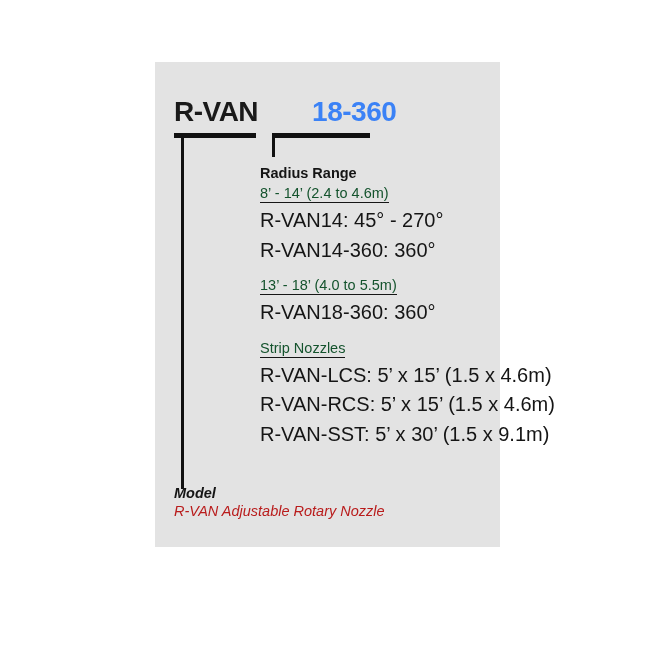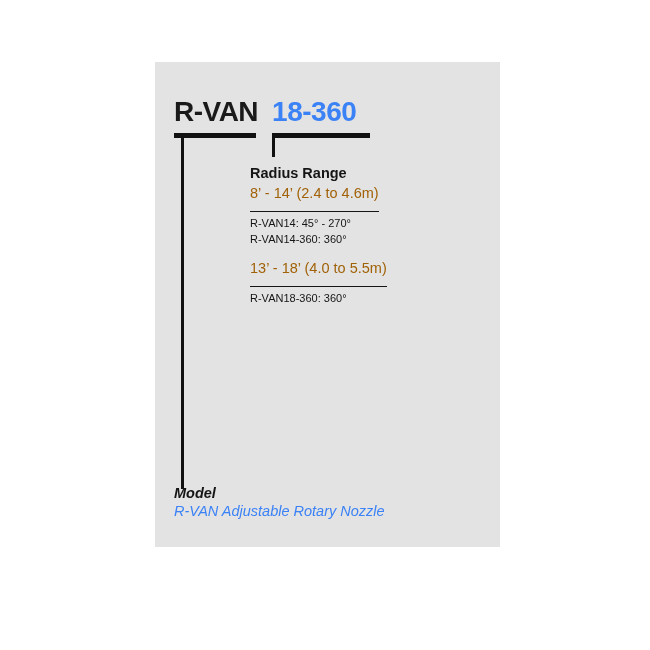--- a/index.html
+++ b/index.html
@@ -25,20 +25,21 @@
     width: 345px;
     height: 485px;
     background: #e3e3e3;
   }
   .title-row {
     position: absolute;
     left: 174px;
     top: 96px;
     display: flex;
     align-items: baseline;
+    gap: 40px;
   }
   .title-model {
     font-size: 28px;
     font-weight: bold;
     color: #1a1a1a;
     letter-spacing: -0.5px;
   }
   .title-code {
     font-size: 28px;
     font-weight: bold;
@@ -74,64 +75,64 @@
   .leader-code {
     position: absolute;
     left: 272px;
     top: 135px;
     width: 3px;
     height: 22px;
     background: #111111;
   }
   .right-col {
     position: absolute;
-    left: 250px;
+    left: 260px;
     top: 165px;
     width: 235px;
   }
   .section-head {
     font-size: 14.5px;
     font-weight: bold;
     color: #151515;
     margin-bottom: 3px;
   }
   .group {
     margin-bottom: 11px;
   }
   .group-head {
     font-size: 14.5px;
-    color: #a16207;
+    color: #14532d;
     display: inline-block;
     border-bottom: 1px solid #151515;
-    padding-bottom: 10px;
+    padding-bottom: 1px;
     margin-bottom: 3px;
     white-space: nowrap;
   }
   .line {
-    font-size: 11px;
+    font-size: 20px;
     color: #151515;
     line-height: 1.48;
     white-space: nowrap;
   }
   .bottom-block {
     position: absolute;
     left: 174px;
     top: 485px;
     width: 320px;
     font-style: italic;
   }
   .bottom-label {
     font-size: 14.5px;
     font-weight: bold;
     color: #151515;
     margin-bottom: 2px;
   }
   .bottom-desc {
     font-size: 14.5px;
-    color: #3b82f6;
+    color: #b91c1c;
   }
 </style>
 </head>
 <body>
 
 <div id="canvas">
 
   <div class="panel"></div>
 
   <div class="title-row">
@@ -152,20 +153,26 @@
       <div class="line">R-VAN14:  45° - 270°</div>
       <div class="line">R-VAN14-360:  360°</div>
     </div>
 
     <div class="group">
       <div class="group-head">13’ - 18’ (4.0 to 5.5m)</div>
       <div class="line">R-VAN18-360:  360°</div>
     </div>
 
 
+    <div class="group">
+      <div class="group-head">Strip Nozzles</div>
+      <div class="line">R-VAN-LCS:  5’ x 15’ (1.5 x 4.6m)</div>
+      <div class="line">R-VAN-RCS:  5’ x 15’ (1.5 x 4.6m)</div>
+      <div class="line">R-VAN-SST:  5’ x 30’ (1.5 x 9.1m)</div>
+    </div>
   </div>
 
   <div class="bottom-block">
     <div class="bottom-label">Model</div>
     <div class="bottom-desc">R-VAN Adjustable Rotary Nozzle</div>
   </div>
 
 </div>
 
 </body></html>

